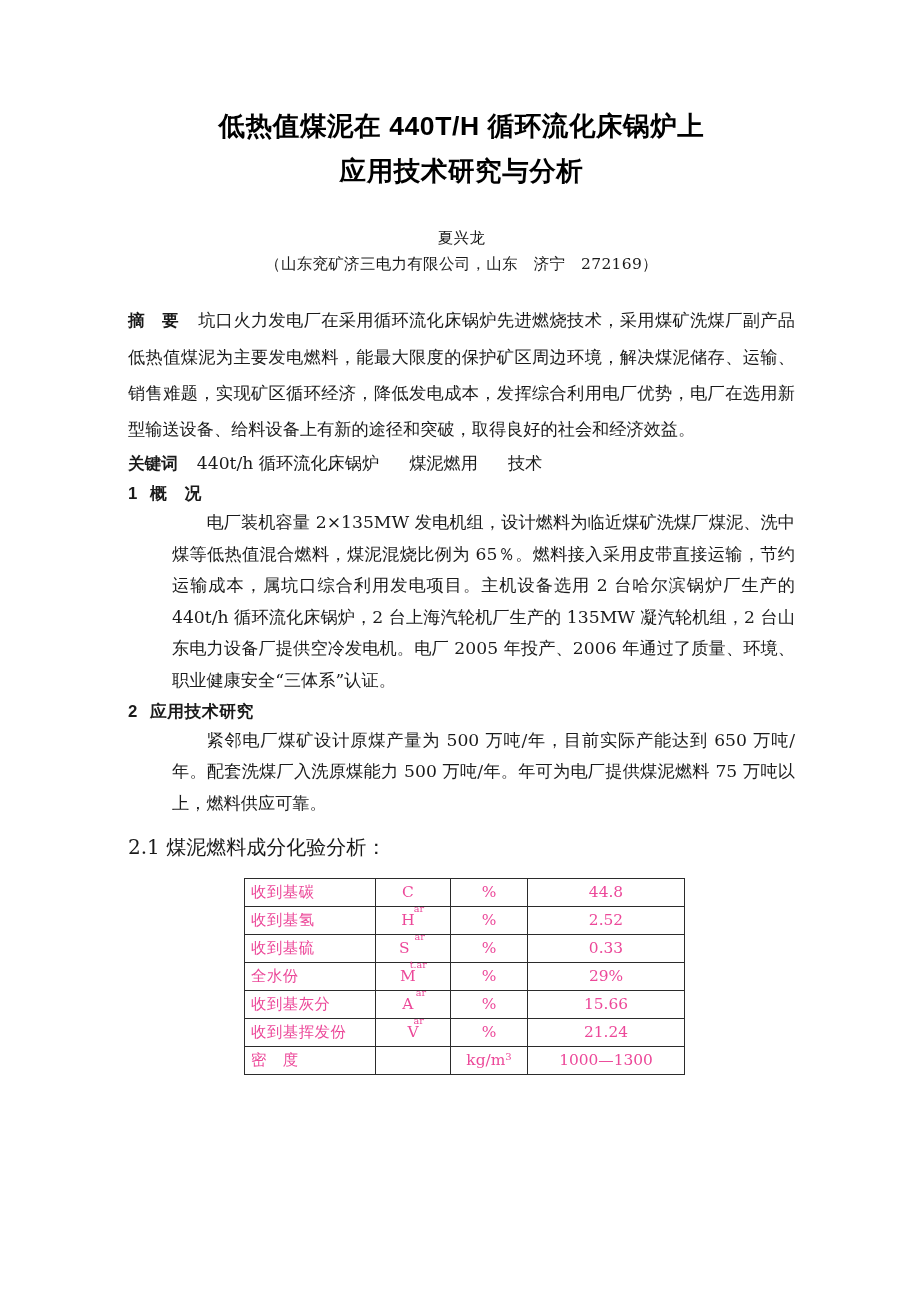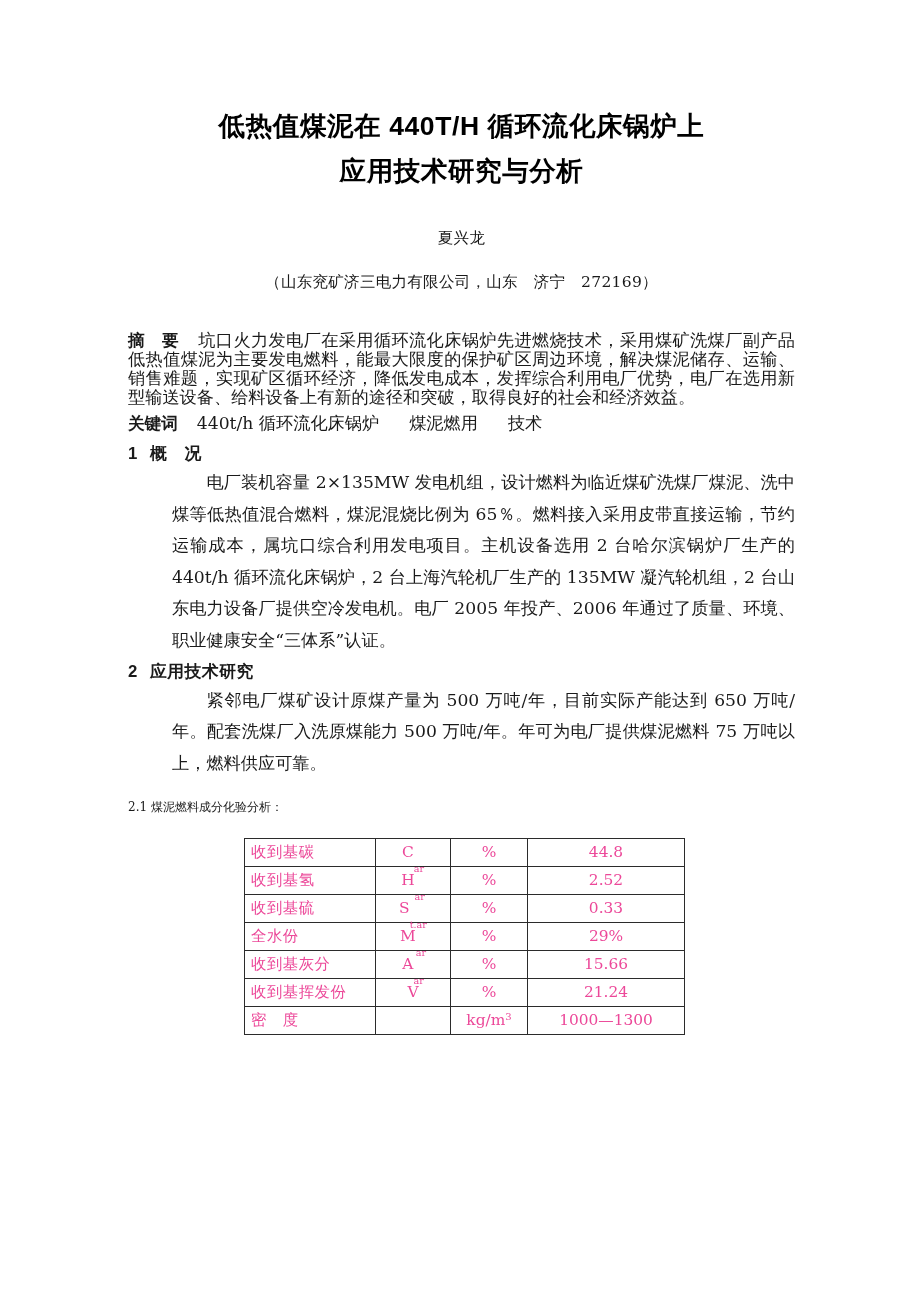--- a/index.html
+++ b/index.html
@@ -43,29 +43,29 @@
     text-align: center;
     font-size: 15.5px;
     line-height: 22px;
     margin-top: 33px;
     letter-spacing: 0.4px;
   }
   .affiliation {
     text-align: center;
     font-size: 15.5px;
     line-height: 22px;
-    margin-top: 22px;
+    margin-top: 4px;
     letter-spacing: 0.3px;
   }
 
   
   .abstract {
-    margin-top: 38px;
+    margin-top: 27px;
     font-size: 17.2px;
-    line-height: 19px;
+    line-height: 36px;
     text-align: justify;
     text-justify: inter-ideograph;
   }
   .lbl-bold {
     font-family: "Liberation Sans", "DejaVu Sans", sans-serif;
     font-weight: bold;
     font-size: 16.6px;
   }
   .gap-md { display: inline-block; width: 19px; }
 
@@ -91,21 +91,21 @@
   .para {
     font-size: 17.2px;
     line-height: 31.6px;
     text-align: justify;
     text-justify: inter-ideograph;
     text-indent: 2em;
     margin-top: 0;
     margin-left: 44px;
   }
   .sub-head {
-    font-size: 12px;
+    font-size: 20px;
     line-height: 31.6px;
     margin-top: 13px;
   }
 
   
   .table-wrap {
     margin-top: 14px;
     display: flex;
     justify-content: center;
     padding-left: 6px;

